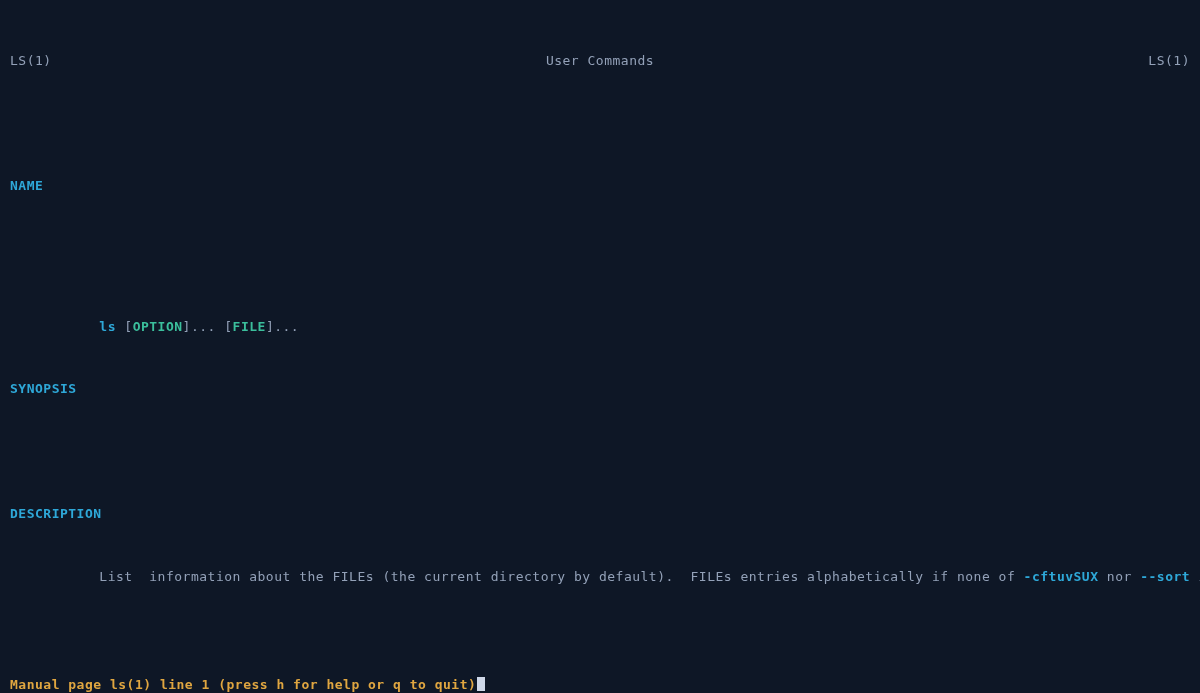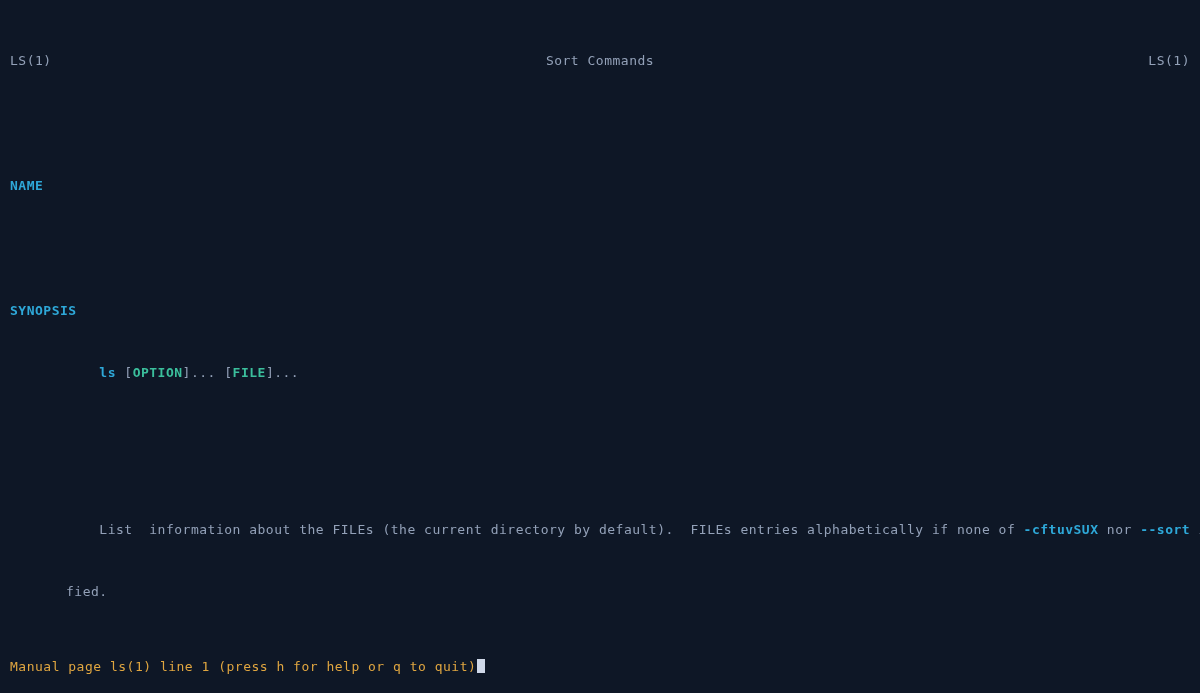--- a/index.html
+++ b/index.html
@@ -18,62 +18,62 @@
   .page { white-space: pre; padding: 6px 10px 0 10px; }
   .hdr { display: flex; justify-content: space-between; align-items: center; }
   .cyan { color: #2ea8d8; font-weight: bold; }
   .green { color: #3bbf9c; font-weight: bold; }
   .text { color: #93a1b8; }
   .row { display: block; }
   .indent1 { padding-left: 56px; }
   .blank { height: 16px; }
   .status {
     position: absolute;
-    bottom: 18px;
+    bottom: 0;
     left: 10px;
     color: #e0a640;
-    font-weight: normal;
+    font-weight: bold;
   }
   .cursor {
     display: inline-block;
     width: 8px;
     height: 14px;
     background: #cfd8e8;
     vertical-align: -2px;
     margin-left: 1px;
   }
 </style>
 </head>
 <body>
 
 <div class="page">
 
   <div class="hdr">
     <span>LS(1)</span>
-    <span>Sort Commands</span>
+    <span>User Commands</span>
     <span>LS(1)</span>
   </div>
 
   <div class="blank"></div>
 
   <div class="row cyan">NAME</div>
 
   <div class="blank"></div>
 
-  <div class="row cyan">SYNOPSIS</div>
   <div class="row indent1">
     <span class="cyan">ls</span><span class="text"> [</span><span class="green">OPTION</span><span class="text">]... [</span><span class="green">FILE</span><span class="text">]...</span>
   </div>
+  <div class="row cyan">SYNOPSIS</div>
 
   <div class="blank"></div>
 
+  <div class="row cyan">DESCRIPTION</div>
   <div class="row indent1">
     <span class="text">List  information about the FILEs (the current directory by default).  FILEs entries alphabetically if none of </span><span class="cyan">-cftuvSUX</span><span class="text"> nor </span><span class="cyan">--sort</span><span class="text"> is speci-</span>
   </div>
-  <div class="row indent1 text">fied.</div>
   
   
 
   
 
   
   
   
 
   

